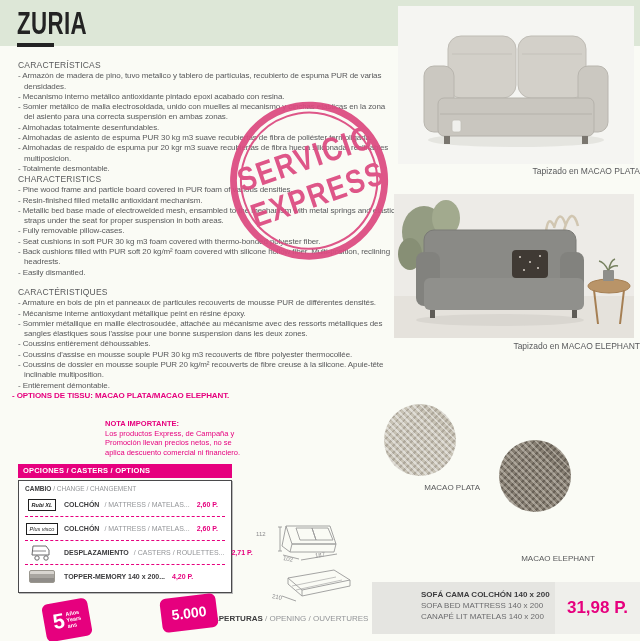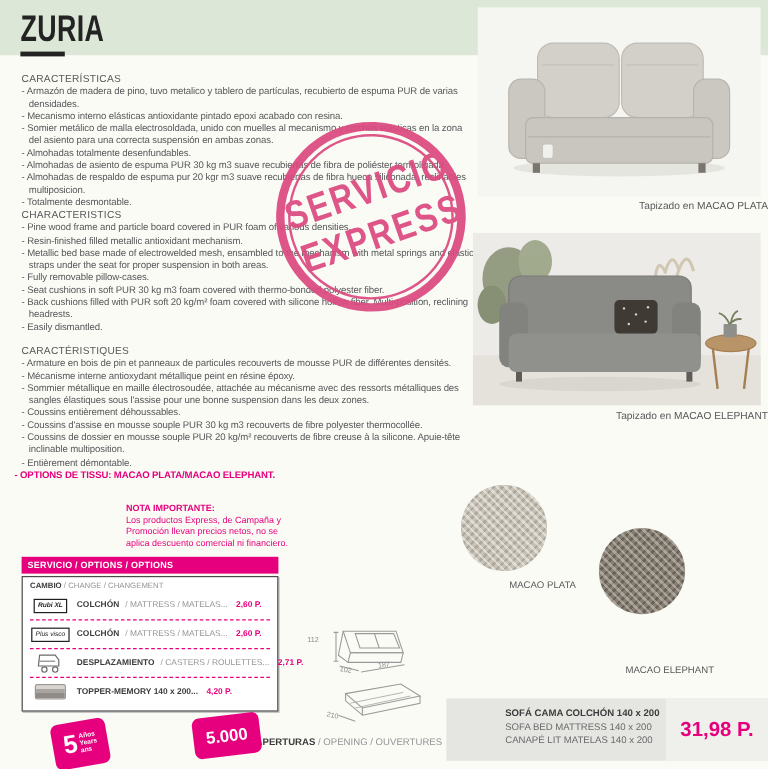--- a/index.html
+++ b/index.html
@@ -78,21 +78,21 @@
 
 <div id="canvas">
 
   <div class="topband"></div>
   <div class="title">ZURIA</div>
   <div class="title-underline"></div>
 
   <div class="sec" style="top:60px;">
     <div class="hd">CARACTERÍSTICAS</div>
     <div class="b">- Armazón de madera de pino, tuvo metalico y tablero de partículas, recubierto de espuma PUR de varias densidades.</div>
-    <div class="b">- Mecanismo interno elásticas antioxidante pintado epoxi acabado con resina.</div>
+    <div class="b">- Mecanismo interno metálico antioxidante pintado epoxi acabado con resina.</div>
     <div class="b">- Somier metálico de malla electrosoldada, unido con muelles al mecanismo y cinchas elásticas en la zona del asiento para una correcta suspensión en ambas zonas.</div>
     <div class="b">- Almohadas totalmente desenfundables.</div>
     <div class="b">- Almohadas de asiento de espuma PUR 30 kg m3 suave recubiertas de fibra de poliéster termoligada.</div>
     <div class="b">- Almohadas de respaldo de espuma pur 20 kgr m3 suave recubiertas de fibra hueca siliconada, reclinables multiposicion.</div>
     <div class="b">- Totalmente desmontable.</div>
   </div>
 
   <div class="sec" style="top:174px;">
     <div class="hd">CHARACTERISTICS</div>
     <div class="b">- Pine wood frame and particle board covered in PUR foam of various densities.</div>
@@ -122,21 +122,21 @@
     <div class="t t1">SERVICIO</div>
     <div class="t t2">EXPRESS</div>
   </div>
 
   <div class="note">
     <div class="nt">NOTA IMPORTANTE:</div>
     <div>Los productos Express, de Campaña y Promoción llevan precios netos, no se aplica descuento comercial ni financiero.</div>
   </div>
 
   <div class="opt-table">
-    <div class="thead">SERVICIO / OPTIONS / OPTIONS</div>
+    <div class="thead">OPCIONES / CASTERS / OPTIONS</div>
     <div class="tbody">
       <div class="cambio"><b>CAMBIO</b><span> / CHANGE / CHANGEMENT</span></div>
 
       <div class="orow">
         <span class="icon-slot">
             <span class="tag-box">Rubi XL</span>
           </span>
         <span class="lm">COLCHÓN</span>
           <span class="lr"> / MATTRESS / MATELAS...</span>
         <span class="pr">2,60 P.</span>

